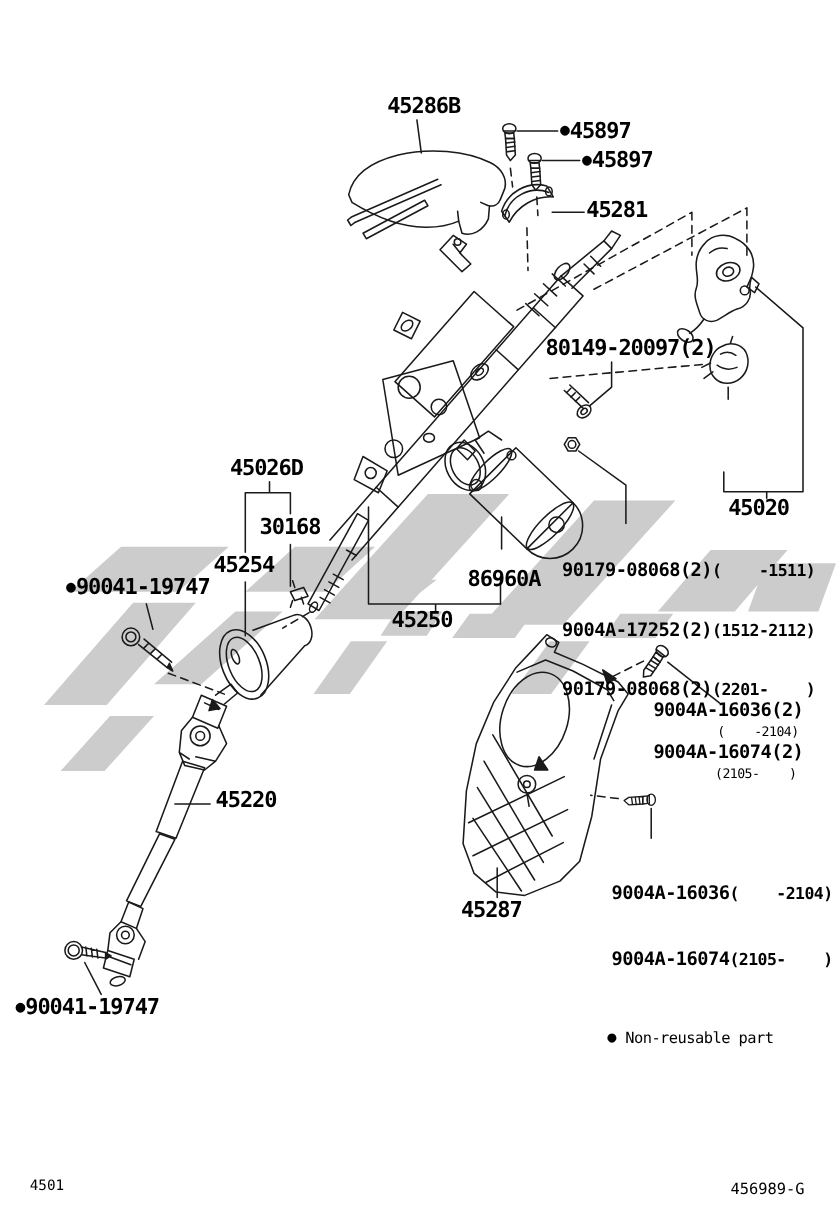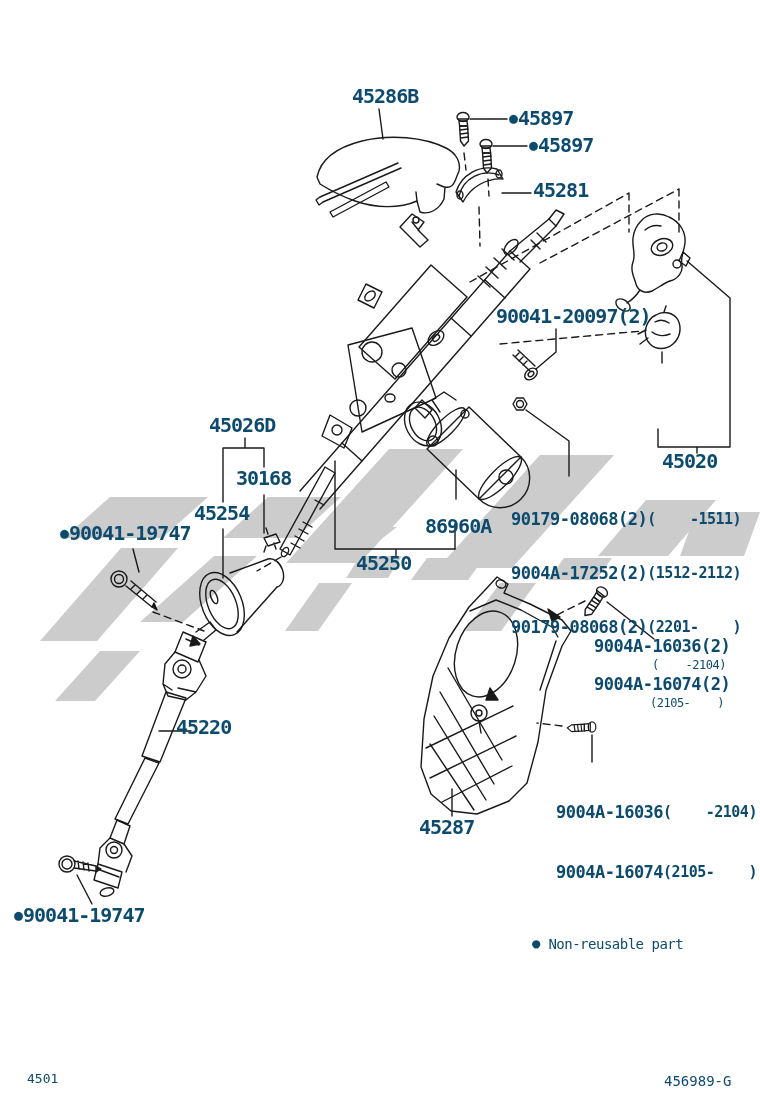--- a/index.html
+++ b/index.html
@@ -1,17 +1,17 @@
 <!DOCTYPE html>
 <html><head>
 <meta charset="utf-8">
 <style>
   html,body{margin:0;padding:0;background:#fff;}
   #stage{position:relative;width:760px;height:1112px;background:#ffffff;overflow:hidden;
-         font-family:"DejaVu Sans Mono",monospace;color:#0c4a6e;}
+         font-family:"DejaVu Sans Mono",monospace;color:#000000;}
   #art{position:absolute;left:0;top:0;}
   .lbl{position:absolute;font-size:20px;font-weight:bold;letter-spacing:-1px;white-space:pre;line-height:1;}
   .lbl-m{position:absolute;font-size:17px;font-weight:bold;letter-spacing:-0.5px;white-space:pre;line-height:18px;}
   .qual{font-size:15px;font-weight:bold;letter-spacing:-0.5px;white-space:pre;}
   .qline{position:absolute;font-size:12px;font-weight:normal;letter-spacing:-0.5px;white-space:pre;line-height:1;}
   .bullet{font-size:15px;vertical-align:2px;letter-spacing:0;}
   .legend{position:absolute;font-size:14px;font-weight:normal;letter-spacing:-0.5px;white-space:pre;}
   .legend .bullet{font-size:14px;vertical-align:1px;}
   .footer{position:absolute;font-size:13px;font-weight:normal;letter-spacing:0;}
   .row{display:flex;align-items:flex-start;}
@@ -232,21 +232,21 @@
 </svg>
 
   <div class="lbl" style="left:352px;top:86px;">45286B</div>
 
   <div class="lbl" style="left:509px;top:108px;"><span class="bullet">●</span><span>45897</span></div>
 
   <div class="lbl" style="left:529px;top:135px;"><span class="bullet">●</span><span>45897</span></div>
 
   <div class="lbl" style="left:533px;top:180px;">45281</div>
 
-  <div class="lbl" style="left:496px;top:306px;">90041-20097(2)</div>
+  <div class="lbl" style="left:496px;top:306px;">80149-20097(2)</div>
 
 
   <div class="lbl" style="left:662px;top:451px;">45020</div>
 
   <div class="lbl" style="left:209px;top:415px;">45026D</div>
 
   <div class="lbl" style="left:236px;top:468px;">30168</div>
 
   <div class="lbl" style="left:194px;top:503px;">45254</div>
 
@@ -255,34 +255,34 @@
   <div class="lbl" style="left:425px;top:500px;margin-top:16px;">86960A</div>
 
   <div class="lbl-m" style="left:511px;top:474px;">
     <div class="row"><span>90179-08068(2)</span><span class="qual">(    -1511)</span></div>
     <div class="row"><span>9004A-17252(2)</span><span class="qual">(1512-2112)</span></div>
     <div class="row"><span>90179-08068(2)</span><span class="qual">(2201-    )</span></div>
   </div>
 
   <div class="lbl" style="left:356px;top:553px;">45250</div>
 
-  <div class="lbl" style="left:176px;top:717px;">45220</div>
+  <div class="lbl" style="left:196px;top:717px;">45220</div>
 
   <div class="lbl-m" style="left:594px;top:638px;line-height:1;">9004A-16036(2)</div>
   <div class="qline" style="left:652px;top:659px;">(    -2104)</div>
   <div class="lbl-m" style="left:594px;top:676px;line-height:1;">9004A-16074(2)</div>
   <div class="qline" style="left:650px;top:697px;">(2105-    )</div>
 
   <div class="lbl-m" style="left:528px;top:762px;line-height:20px;margin-left:28px;">
     <div class="row"><span>9004A-16036</span><span class="qual">(    -2104)</span></div>
     <div class="row"><span>9004A-16074</span><span class="qual">(2105-    )</span></div>
   </div>
 
   <div class="lbl" style="left:419px;top:817px;">45287</div>
 
   <div class="lbl" style="left:14px;top:905px;"><span class="bullet">●</span><span>90041-19747</span></div>
 
-  <div class="legend" style="left:532px;top:935px;text-align:center;"><span class="bullet">●</span><span> </span><span>Non-reusable part</span></div>
+  <div class="legend" style="left:552px;top:935px;text-align:center;"><span class="bullet">●</span><span> </span><span>Non-reusable part</span></div>
 
   <div class="footer" style="left:27px;top:1071px;">4501</div>
   <div class="footer" style="left:664px;top:1073px;font-size:14px;">456989-G</div>
 
 </div>
 
 </body></html>

